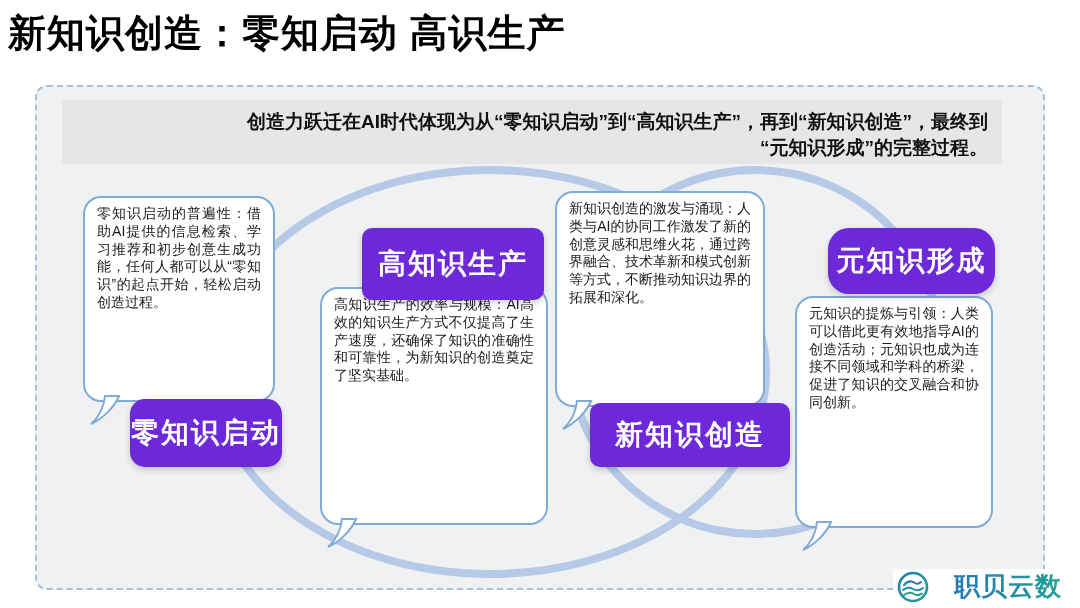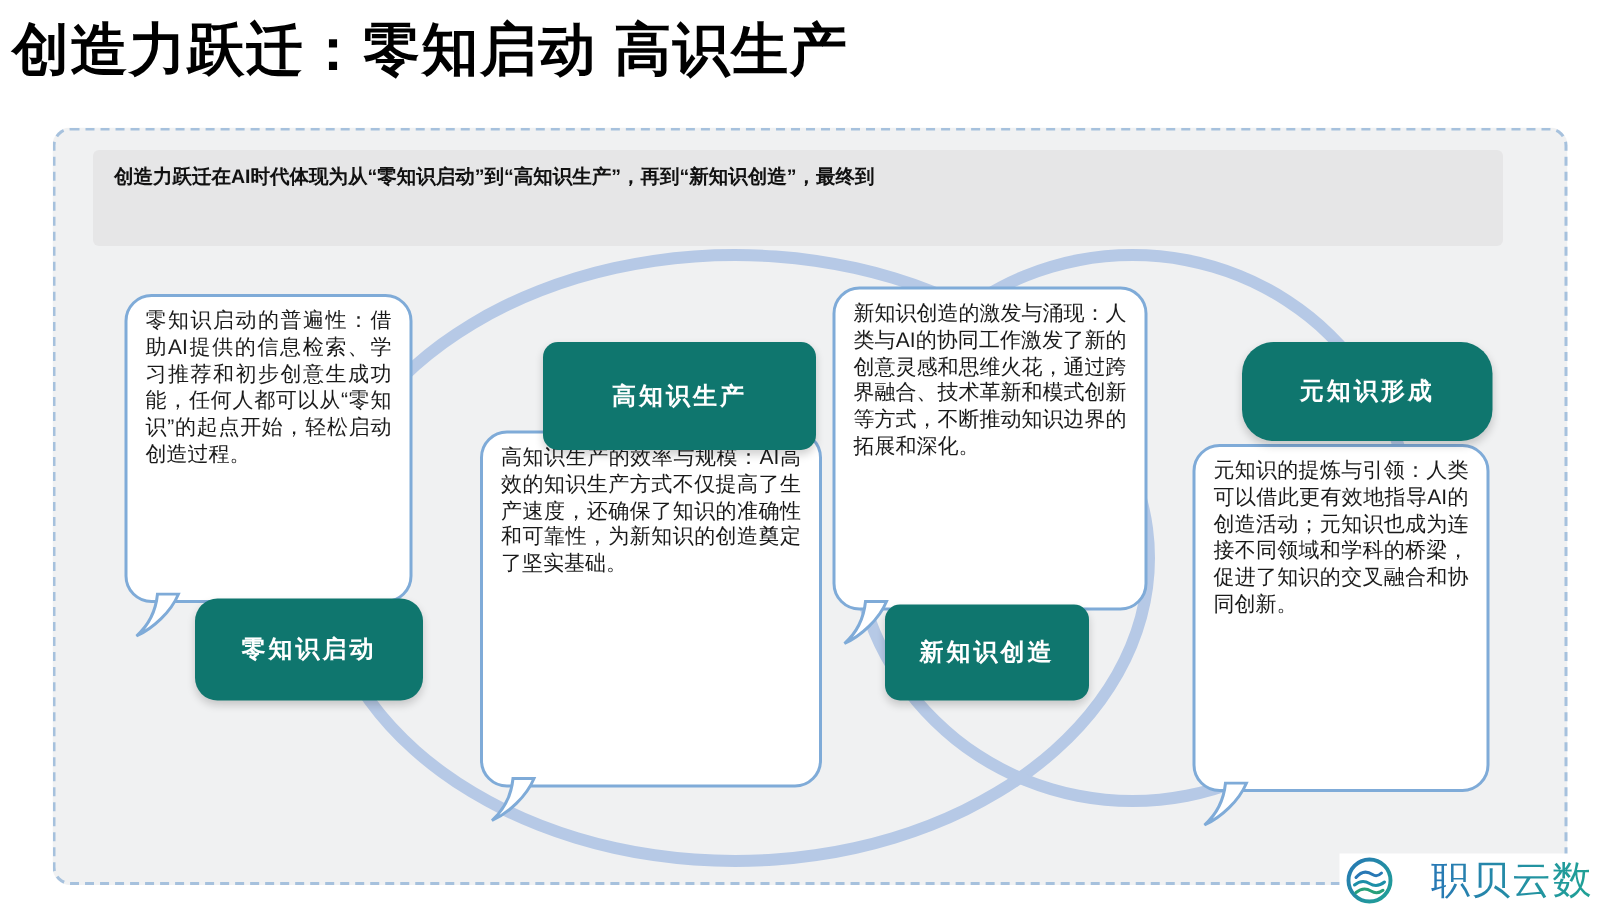--- a/index.html
+++ b/index.html
@@ -24,22 +24,22 @@
     z-index:0;
   }
 
   
   .intro-box {
     position:absolute; left:62px; top:100px; width:940px; height:64px;
     background:#e6e6e7; border-radius:4px;
     padding:9px 14px; z-index:2;
   }
   .intro-box .line {
-    display:block; font-size:13px; font-weight:bold; color:#111;
-    line-height:1.35; white-space:nowrap;
+    display:block; font-size:19px; font-weight:bold; color:#111;
+    line-height:1.35; white-space:nowrap;text-align:right;
   }
 
   
   .ring { position:absolute; border:8px solid #b6c9e6; border-radius:50%; z-index:1; }
   .ring-left  { left:210px; top:166px; width:560px; height:412px; }
   .ring-right { left:565px; top:166px; width:380px; height:372px; }
 
   
   .bubble {
     position:absolute; background:#fff;
@@ -47,68 +47,69 @@
     padding:7px 12px; z-index:3;
   }
   .bubble .txt {
     font-size:14px; line-height:1.27; color:#1a1a1a;
     text-align:justify; font-weight:500;
   }
   .tail { position:absolute; left:4px; bottom:-25px; width:34px; height:30px; z-index:2; }
 
   
   .stage-label {
-    position:absolute; background:#0f766e; border-radius:10px;
+    position:absolute; background:#6d28d9; border-radius:10px;
     display:flex; align-items:center; justify-content:center;
-    color:#fff; font-size:16px; font-weight:bold; letter-spacing:2px;
+    color:#fff; font-size:28px; font-weight:bold; letter-spacing:2px;
     box-shadow:0 3px 6px rgba(0,0,0,0.18); z-index:4;
   }
 
   
   .bubble-1 { left:83px;  top:196px; width:192px; min-height:206px; }
   .label-1  { left:130px; top:399px; width:152px; height:68px;border-radius:15px; }
 
   .label-2  { left:362px; top:228px; width:182px; height:72px; }
   .bubble-2 { left:320px; top:287px; width:228px; min-height:238px; }
 
   .bubble-3 { left:555px; top:191px; width:210px; min-height:216px; }
-  .label-3  { left:590px; top:403px; width:136px; height:64px; }
+  .label-3  { left:590px; top:403px; width:200px; height:64px; }
 
   .label-4  { left:828px; top:228px; width:167px; height:66px;border-radius:21px; }
   .bubble-4 { left:795px; top:296px; width:198px; min-height:232px; }
 
   
   .brand {
     position:absolute; right:18px; bottom:4px;
     display:flex; align-items:center; gap:5px; z-index:5;
     background:#fff; padding-left:4px;
   }
   .brand-name {
-    font-size:26px; font-weight:normal;
+    font-size:26px; font-weight:bold;
     background:linear-gradient(90deg,#2878b5,#1fa295);
     -webkit-background-clip:text; background-clip:text;
     -webkit-text-fill-color:transparent; color:#2878b5;
     letter-spacing:1px;
     margin-left:20px;
   }
 </style>
 </head>
 <body>
 
 <div class="screen">
 
-  <div class="page-title">创造力跃迁：零知启动 高识生产</div>
+  <div class="page-title">新知识创造：零知启动 高识生产</div>
 
   <div class="panel"></div>
 
   <div class="ring ring-left"></div>
   <div class="ring ring-right"></div>
 
   <div class="intro-box">
     <span class="line">创造力跃迁在AI时代体现为从“零知识启动”到“高知识生产”，再到“新知识创造”，最终到</span>
+    <span class="line">“元知识形成”的完整过程。</span>
   </div>
 
   <div class="bubble bubble-1">
     <div class="txt">零知识启动的普遍性：借助AI提供的信息检索、学习推荐和初步创意生成功能，任何人都可以从“零知识”的起点开始，轻松启动创造过程。</div>
     <svg class="tail" viewBox="0 0 34 30">
       <path d="M30 1 C25 13 13 24 2 29 C11 21 15 11 16 1 Z" fill="#ffffff" stroke="#7fabd8" stroke-width="2"></path>
     </svg>
   </div>
   <div class="stage-label label-1">零知识启动</div>
 

